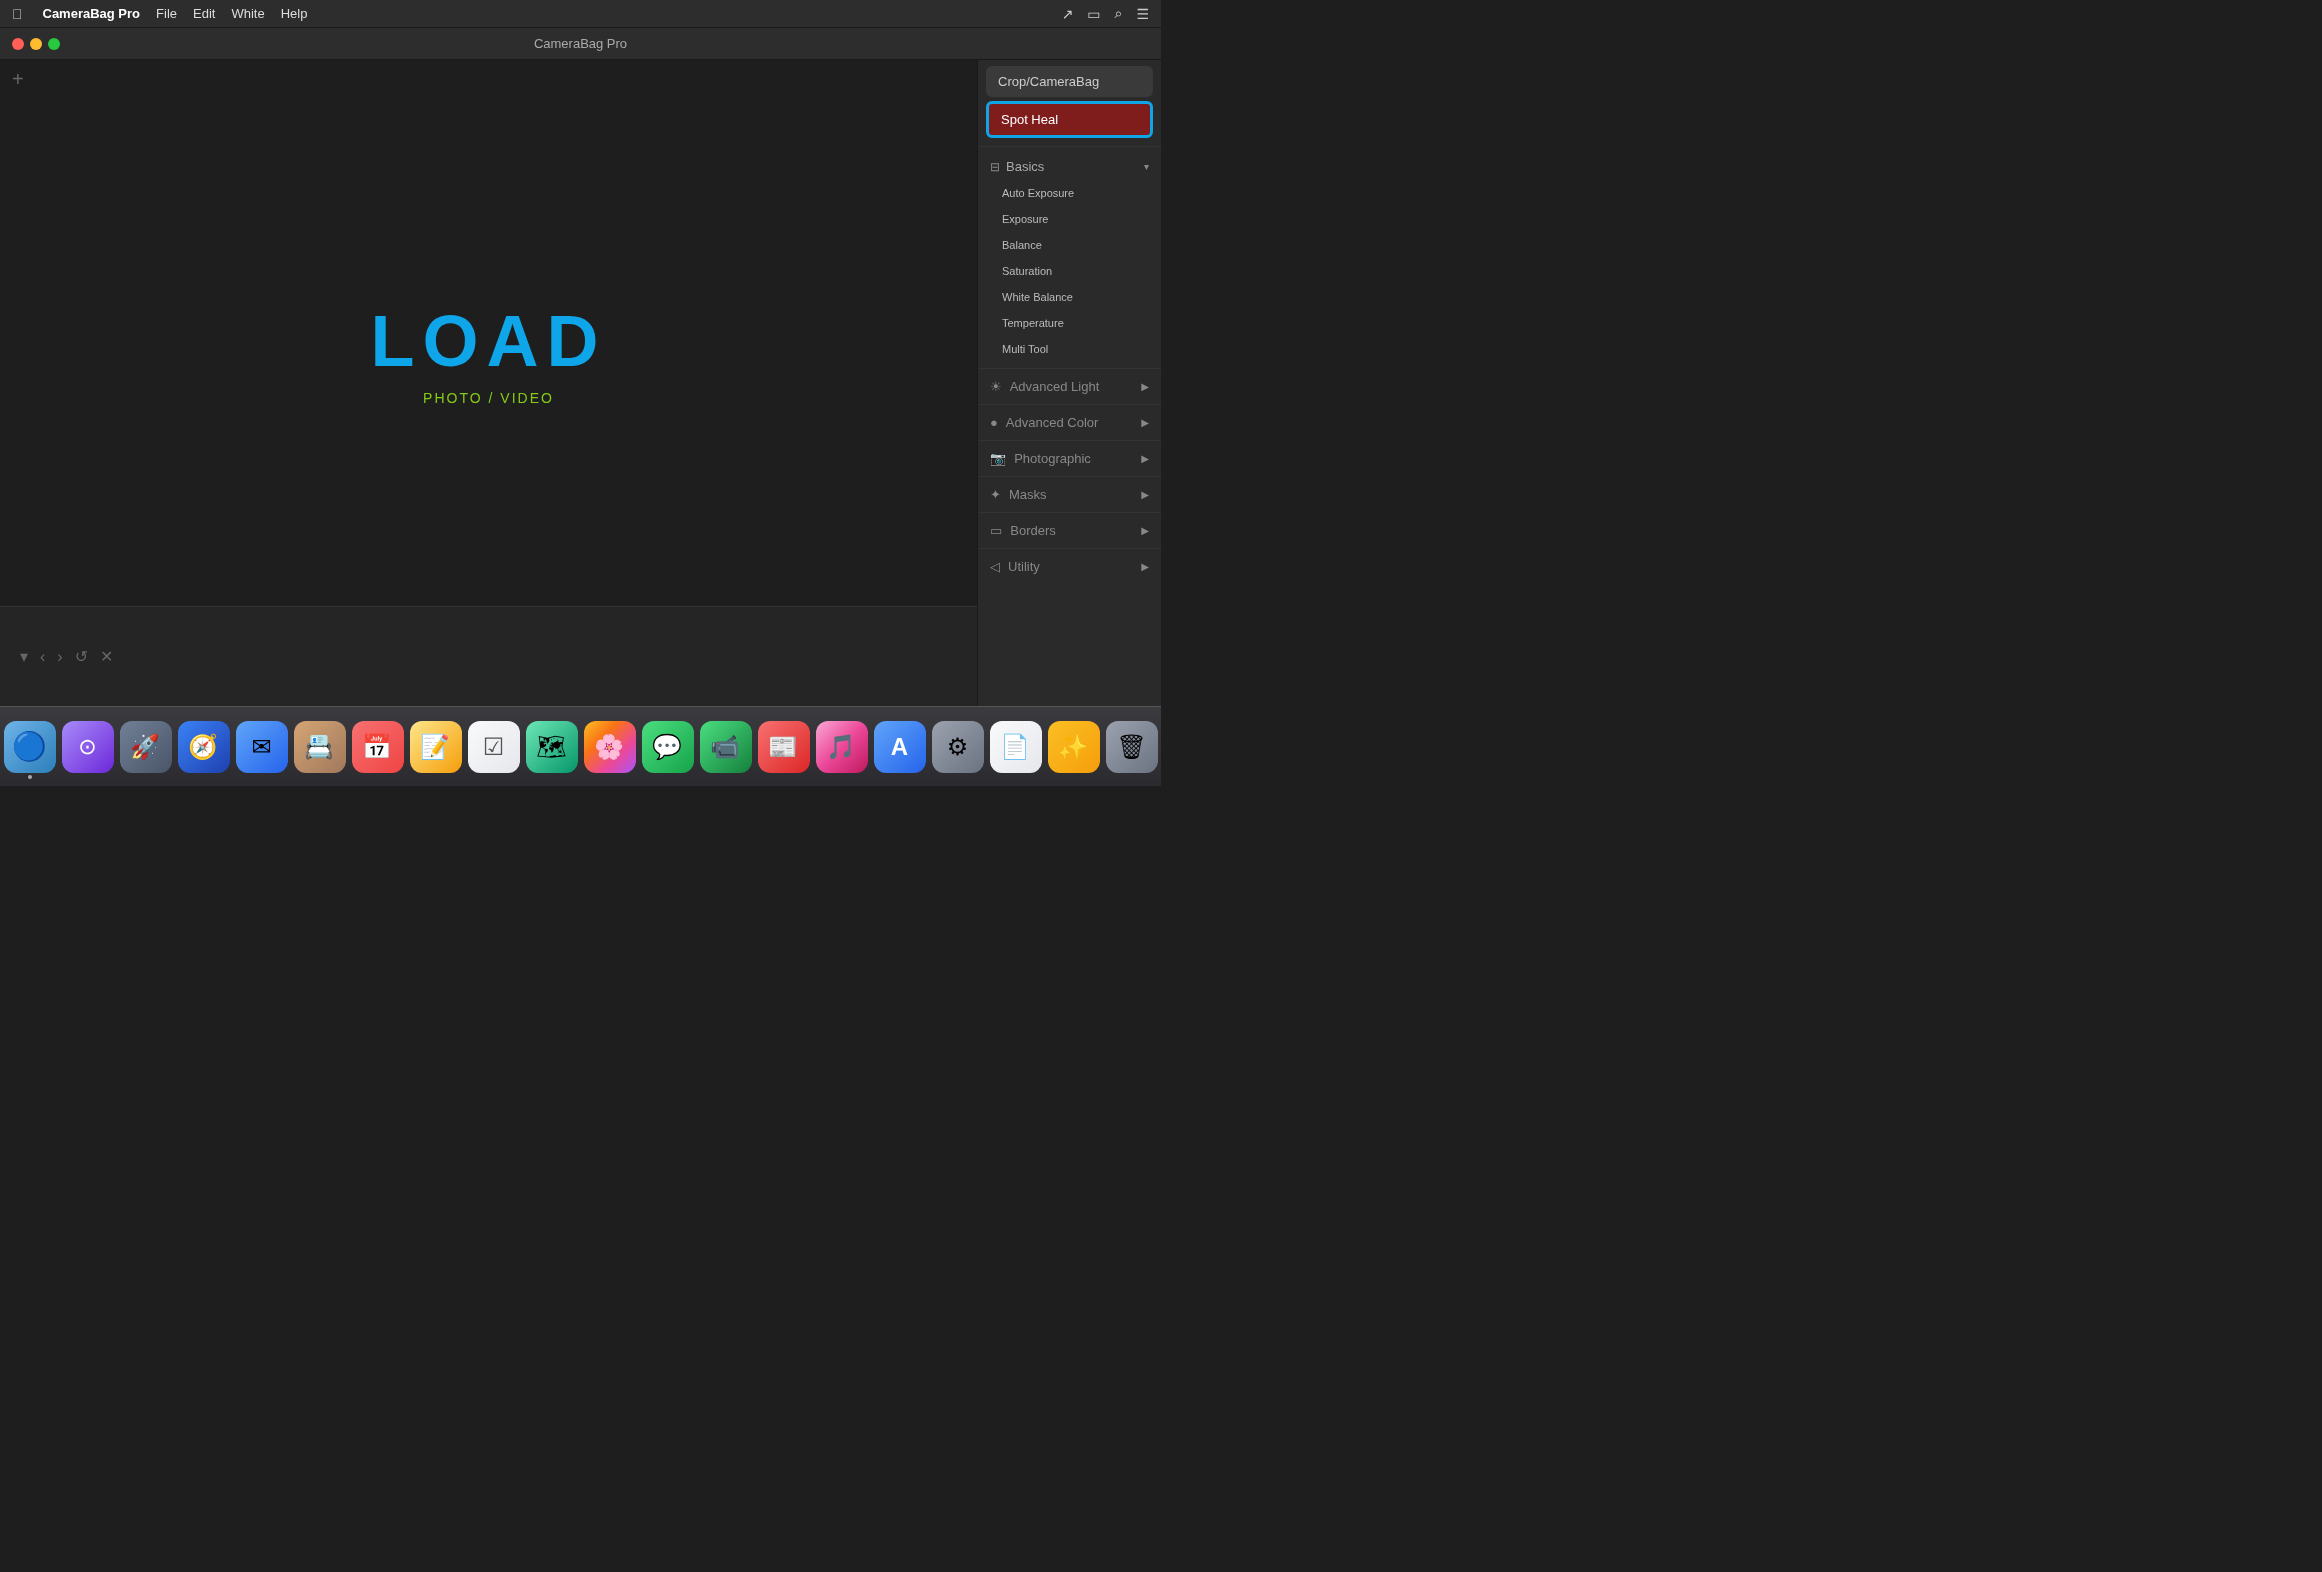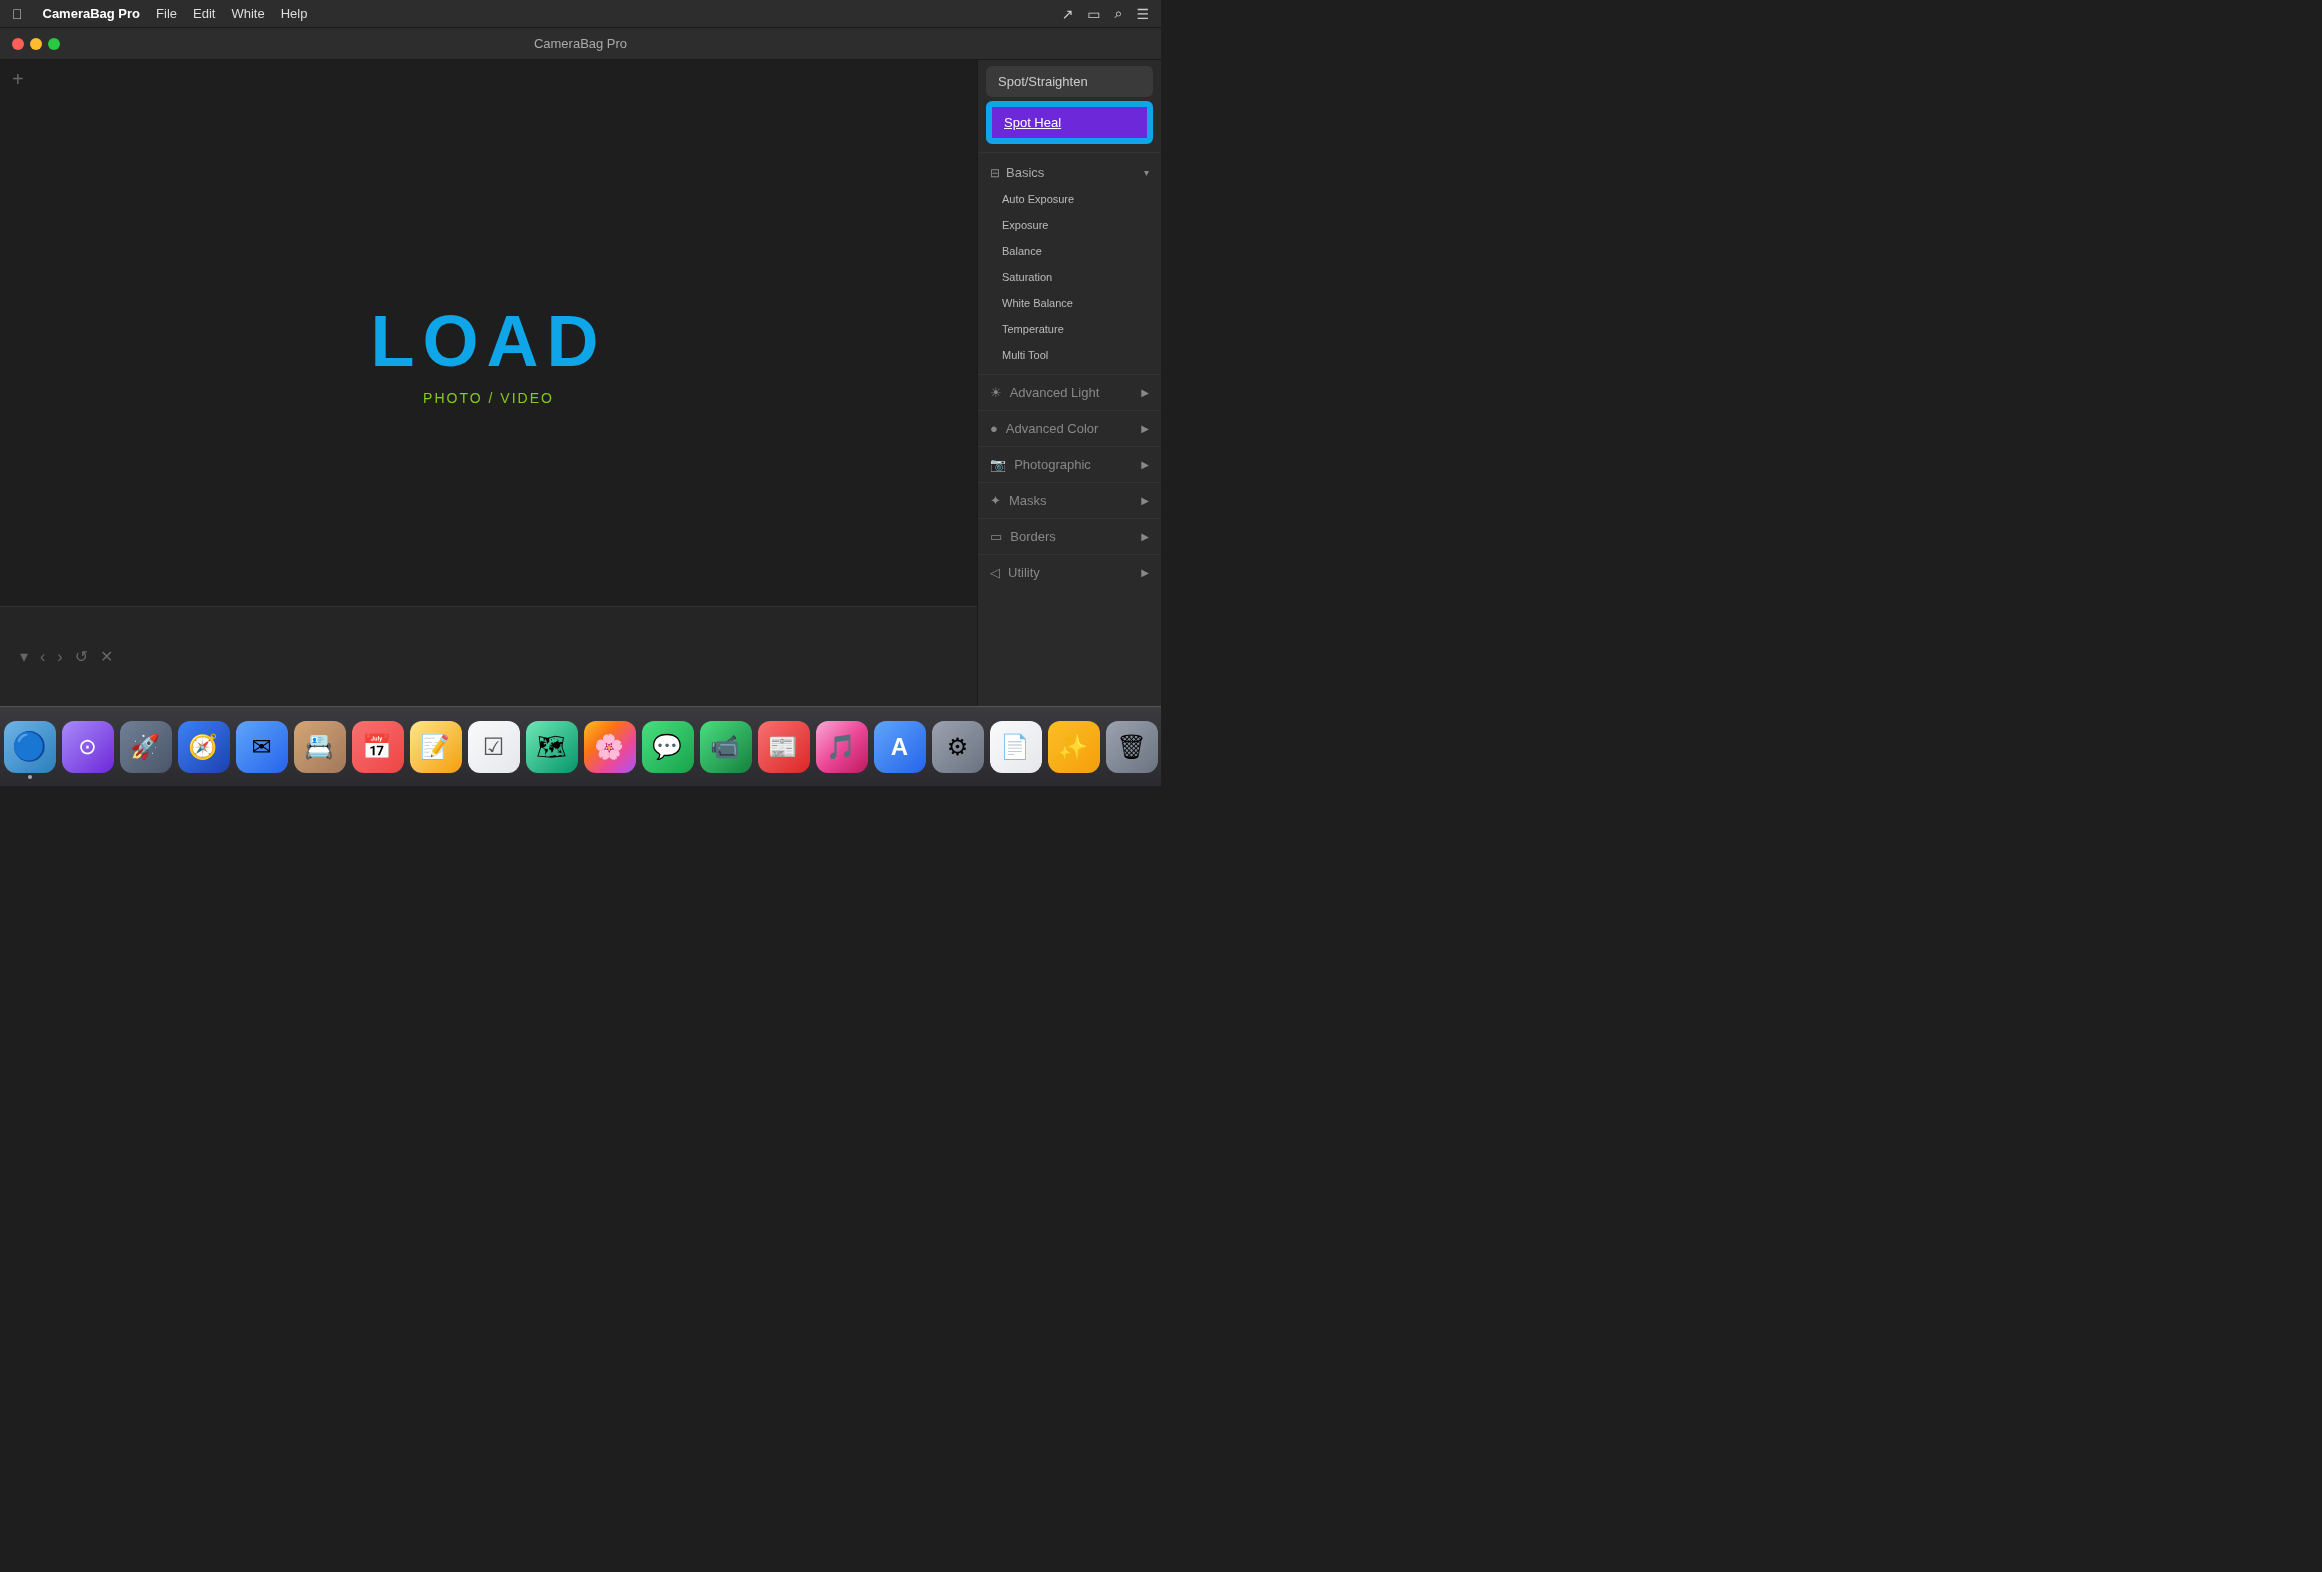--- a/index.html
+++ b/index.html
@@ -178,24 +178,23 @@
       padding: 8px 12px;
       background: #3a3a3a;
       color: #ccc;
       font-size: 13px;
       border-radius: 6px;
       cursor: pointer;
       border: none;
       text-align: left;
     }
     .tool-btn.active {
-      background: #6d28d9;
+      background: #7f1d1d;
       color: #fff;
-      border: 6px solid #0ea5e9;
-      text-decoration: underline;
+      border: 3px solid #0ea5e9;
     }
 
     
     .adj-section {
       padding: 4px 0;
     }
     .adj-header {
       display: flex;
       align-items: center;
       padding: 6px 12px;
@@ -351,21 +350,21 @@
         <span>✕</span>
       </div>
     </div>
   </div>
 
   <div class="right-panel">
 
     <div class="panel-toggle">▶</div>
 
     <div class="tool-buttons">
-      <button class="tool-btn">Spot/Straighten</button>
+      <button class="tool-btn">Crop/CameraBag</button>
       <button class="tool-btn active">Spot Heal</button>
     </div>
 
     <div style="position: relative;">
       
       
     </div>
 
     <div class="section-divider"></div>
 

